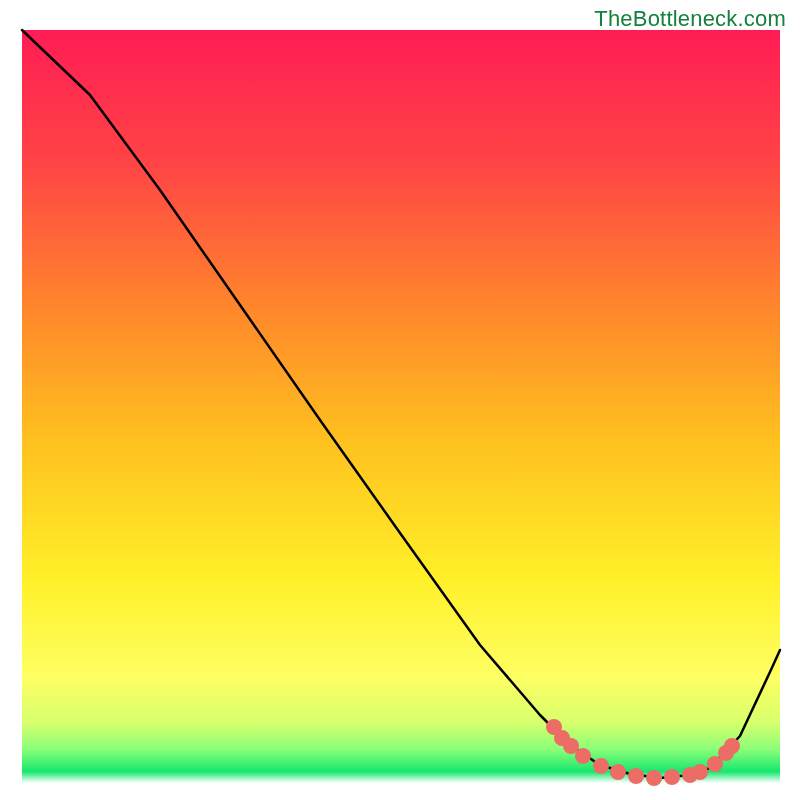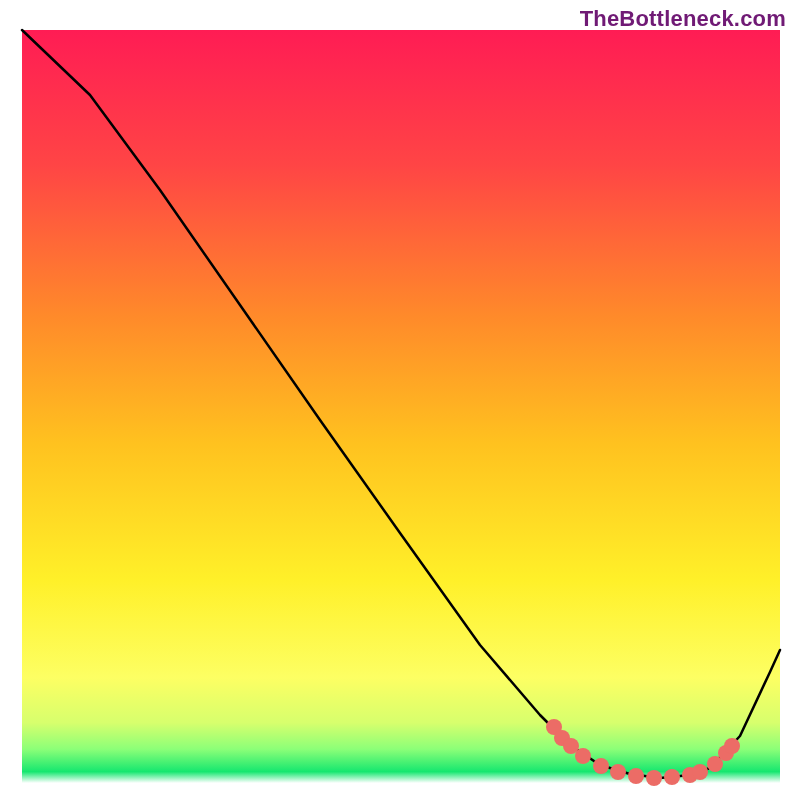--- a/index.html
+++ b/index.html
@@ -14,22 +14,22 @@
     position: relative;
     width: 800px;
     height: 800px;
     background: #ffffff;
   }
   .watermark {
     position: absolute;
     top: 6px;
     right: 14px;
     font-size: 22px;
-    font-weight: 700;
-    color: #701a75;
+    font-weight: 400;
+    color: #15803d;
     letter-spacing: 0.2px;
     z-index: 5;
   }
   svg.chart {
     position: absolute;
     inset: 0;
     width: 800px;
     height: 800px;
   }
 </style>

